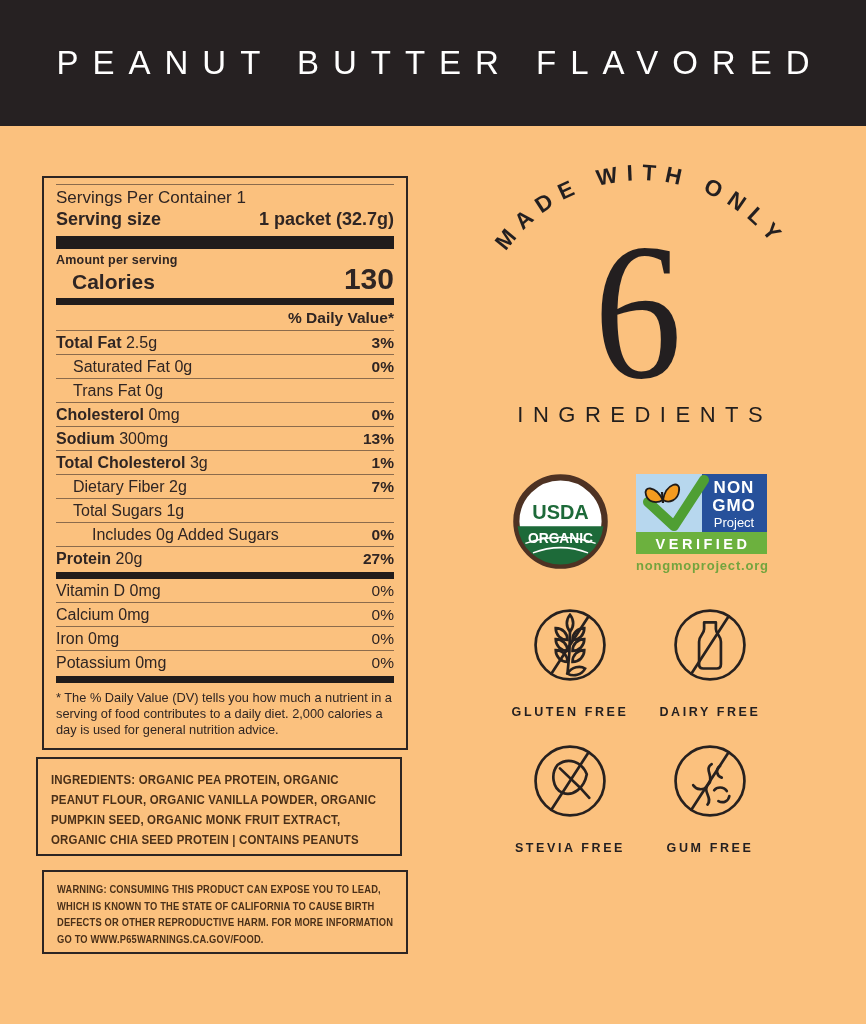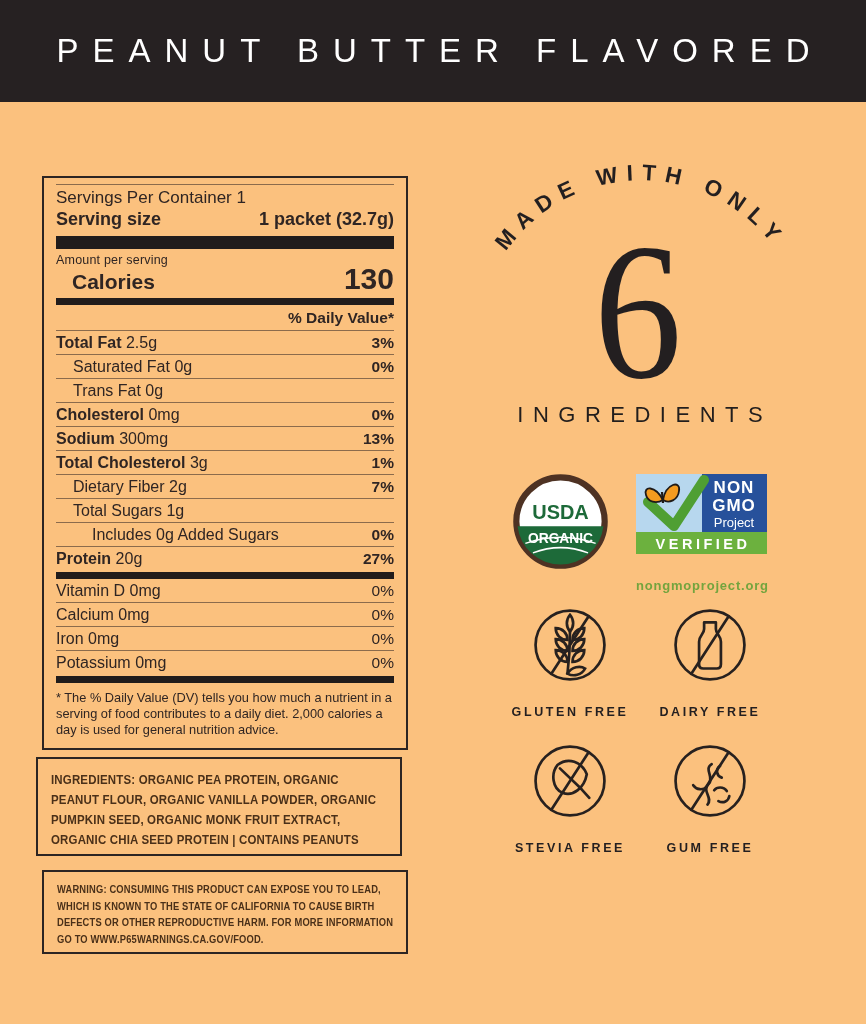--- a/index.html
+++ b/index.html
@@ -1,34 +1,34 @@
 <!DOCTYPE html>
 <html><head>
 <meta charset="utf-8">
 <style>
   * { margin:0; padding:0; box-sizing:border-box; }
   html,body { width:866px; height:1024px; overflow:hidden; }
   body { font-family:"Liberation Sans", sans-serif; background:#fbc17e; position:relative; }
   .page { position:absolute; inset:0; width:866px; height:1024px; background:#fbc17e; }
 
   
-  .banner { position:absolute; left:0; top:0; width:866px; height:102px; background:#262122;
+  .banner { position:absolute; left:0; top:0; width:866px; height:126px; background:#262122;
             display:flex; align-items:center; justify-content:center; }
   .banner span { color:#ffffff; font-size:33px; font-weight:400; letter-spacing:14px; padding-left:14px; white-space:nowrap; }
 
   
   .nf-box { position:absolute; left:42px; top:176px; width:366px; border:2.5px solid #2c2523;
             padding:6px 12px 10px 12px; color:#2f2523; }
   .nf-title { font-size:39px; font-weight:700; letter-spacing:-0.5px; line-height:1.04; }
   .hairline { border-bottom:1.5px solid rgba(47,37,35,.55); }
   .nf-servings { font-size:17px; padding:3px 0 0 0; }
   .nf-serving-row { display:flex; justify-content:space-between; font-size:18px; font-weight:700; padding:1px 0 4px 0; }
   .bar { background:#211c1b; height:7px; }
   .bar-thick { background:#211c1b; height:13px; margin:2px 0 4px 0; }
-  .nf-aps { font-size:12.5px; font-weight:400; letter-spacing:.2px; }
+  .nf-aps { font-size:12.5px; font-weight:700; letter-spacing:.2px; }
   .nf-cal-row { display:flex; justify-content:space-between; align-items:flex-end; margin:-3px 0 4px 16px; }
   .nf-cal-label { font-size:21px; font-weight:700; }
   .nf-cal-value { font-size:30px; font-weight:700; line-height:1; }
   .nf-dv-head { text-align:right; font-size:15.5px; font-weight:700; padding:4px 0 3px 0; }
   .nf-row { display:flex; justify-content:space-between; align-items:center;
             font-size:16px; padding:2.5px 0; border-top:1.2px solid rgba(47,37,35,.55); }
   .nf-row .dv { font-weight:700; font-size:15.5px; }
   .nf-row.vit .dv { font-weight:400; }
   .ind1 { padding-left:17px; }
   .ind2 { padding-left:36px; }
@@ -41,21 +41,21 @@
   .condensed { transform:scaleX(.85); transform-origin:0 0; color:#4a3019; font-weight:700; }
   .ing-text { width:398px; font-size:13.5px; line-height:20px; letter-spacing:.2px; }
   .warn-text { width:398px; font-size:11px; line-height:16.5px; letter-spacing:.2px; }
 
   
   .arc-svg { position:absolute; left:455px; top:148px; }
   .caption { position:absolute; left:455px; top:402px; width:370px; text-align:center;
              font-size:22px; font-weight:500; letter-spacing:9.5px; padding-left:9.5px; color:#221e1d; }
   .badges { position:absolute; left:440px; top:474px; width:400px; display:flex; justify-content:center; align-items:flex-start; gap:28px; }
   .nongmo-wrap { width:131px; text-align:center; }
-  .nongmo-url { margin-top:20px; font-size:13px; font-weight:700; letter-spacing:.8px; color:#73a43e; }
+  .nongmo-url { margin-top:0; font-size:13px; font-weight:700; letter-spacing:.8px; color:#73a43e; }
 
   .claims { position:absolute; left:500px; top:603px; width:280px; display:grid;
             grid-template-columns:140px 140px; row-gap:20px; justify-items:center; }
   .claim { display:flex; flex-direction:column; align-items:center; }
   .claim-label { margin-top:18px; font-size:12.5px; font-weight:700; letter-spacing:2.6px; color:#231f20; white-space:nowrap; }
 
   .allergen { position:absolute; left:423px; top:884px; width:420px; text-align:center; }
   .allergen-inner { width:494px; margin-left:-37px; transform:scaleX(.85); transform-origin:center top;
                     font-size:12.5px; line-height:20px; color:#3e2c1d; font-weight:500; letter-spacing:.2px; }
   .allergen-inner .b { font-weight:800; }

